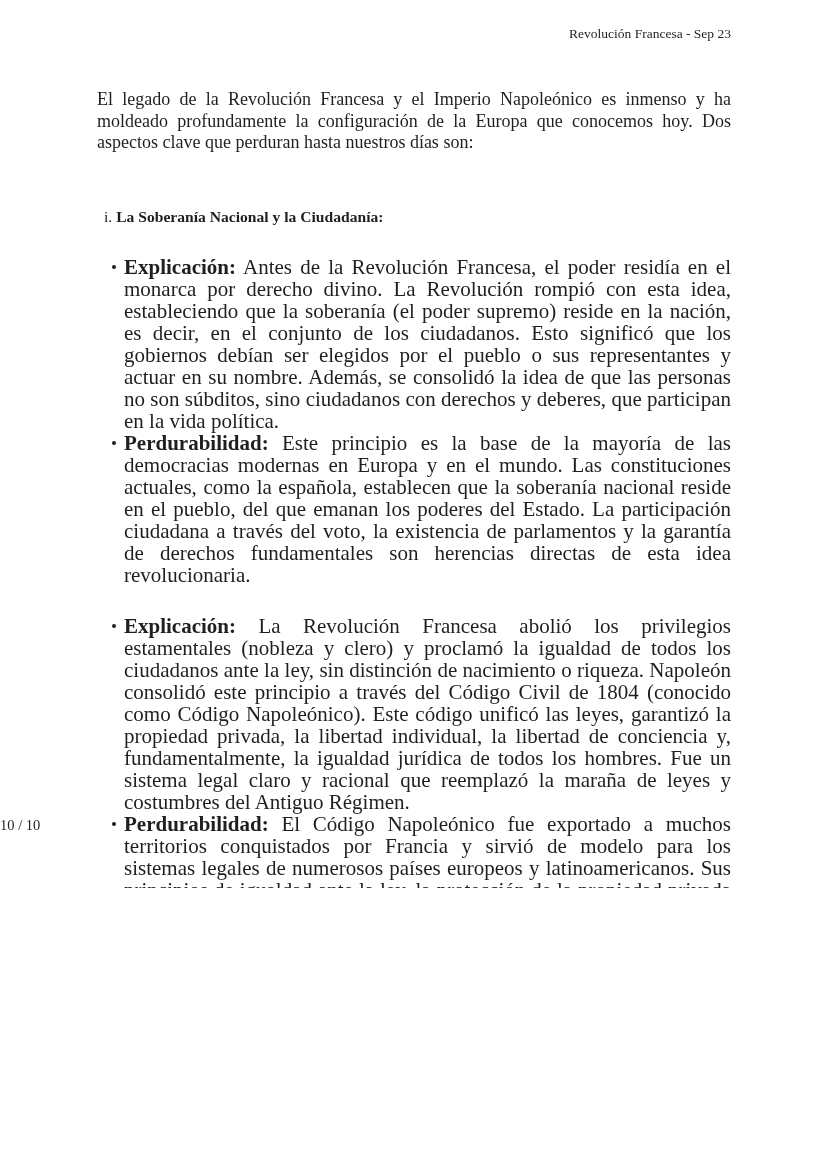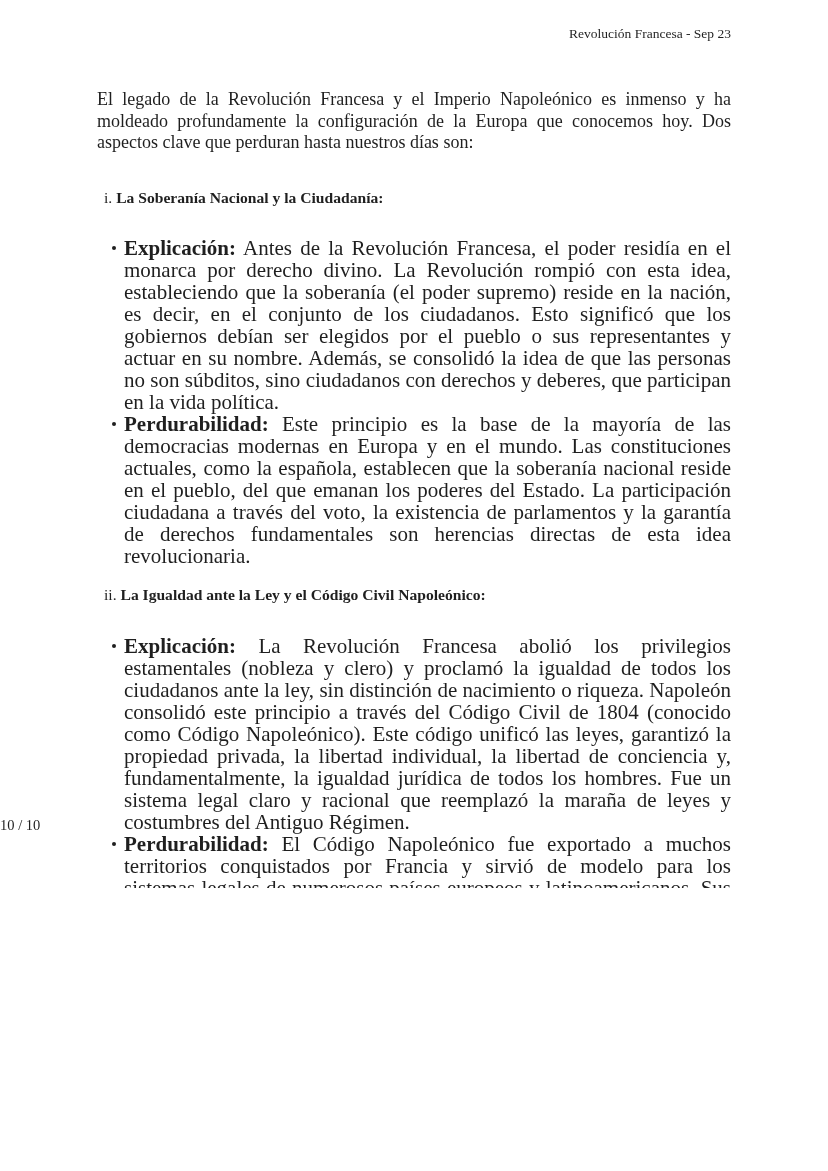--- a/index.html
+++ b/index.html
@@ -38,21 +38,21 @@
     hyphens: auto;
     -webkit-hyphens: auto;
   }
   .heading {
     margin: 0;
     padding-left: 7px;
     font-size: 15.6px;
     line-height: 21.6px;
     font-weight: normal;
   }
-  .sec-i .heading   { margin-top: 33px; }
+  .sec-i .heading   { margin-top: 52px; }
   .sec-ii .heading  { margin-top: 17px; }
   .heading .title   { font-weight: bold; }
   ul.bullets {
     list-style: none;
     margin: 29px 0 0 0;
     padding: 0;
   }
   ul.bullets li {
     position: relative;
     padding-left: 27px;
@@ -103,21 +103,20 @@
         </li>
         <li>
           <span class="bullet-dot"></span>
           <b>Perdurabilidad:</b>
           <span>Este principio es la base de la mayoría de las democracias modernas en Europa y en el mundo. Las constituciones actuales, como la española, establecen que la soberanía nacional reside en el pueblo, del que emanan los poderes del Estado. La participación ciudadana a través del voto, la existencia de parlamentos y la garantía de derechos fundamentales son herencias directas de esta idea revolucionaria.</span>
         </li>
       </ul>
     </section>
 
     <section class="sec-ii">
-      <h3 class="heading"><span>ii.</span> <span class="title">La Igualdad ante la Ley y el Código Civil Napoleónico:</span></h3>
       <ul class="bullets">
         <li>
           <span class="bullet-dot"></span>
           <b>Explicación:</b>
           <span>La Revolución Francesa abolió los privilegios estamentales (nobleza y clero) y proclamó la igualdad de todos los ciudadanos ante la ley, sin distinción de nacimiento o riqueza. Napoleón consolidó este principio a través del Código Civil de 1804 (conocido como Código Napoleónico). Este código unificó las leyes, garantizó la propiedad privada, la libertad individual, la libertad de conciencia y, fundamentalmente, la igualdad jurídica de todos los hombres. Fue un sistema legal claro y racional que reemplazó la maraña de leyes y costumbres del Antiguo Régimen.</span>
         </li>
         <li>
           <span class="bullet-dot"></span>
           <b>Perdurabilidad:</b>
           <span>El Código Napoleónico fue exportado a muchos territorios conquistados por Francia y sirvió de modelo para los sistemas legales de numerosos países europeos y latinoamericanos. Sus principios de igualdad ante la ley, la protección de la propiedad privada y la secularización del derecho son pilares fundamentales de los sistemas jurídicos actuales. En España, por ejemplo, nuestro Código Civil, aunque con sus propias particularidades, comparte muchos de los principios y la estructura del modelo napoleónico, garantizando la igualdad de todos los ciudadanos ante la justicia.</span>

